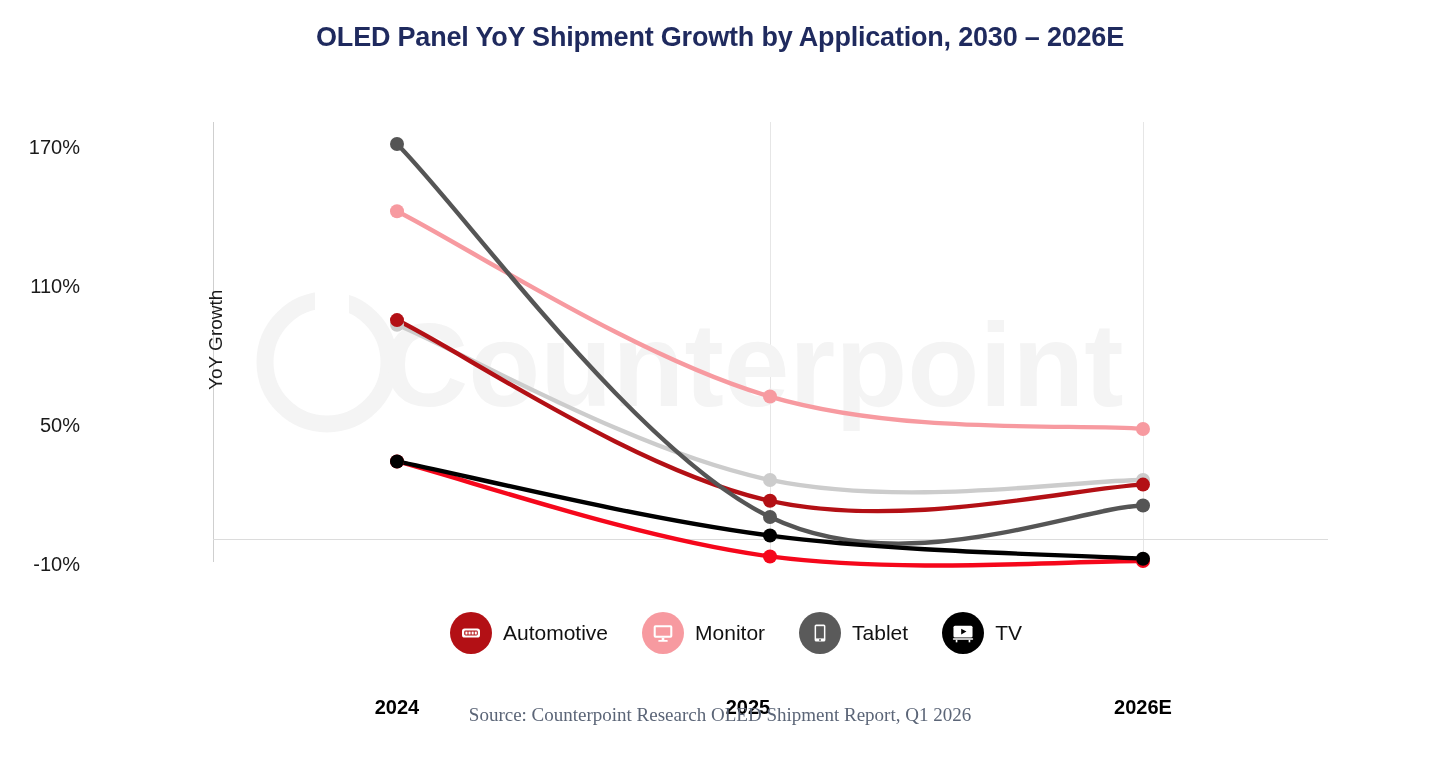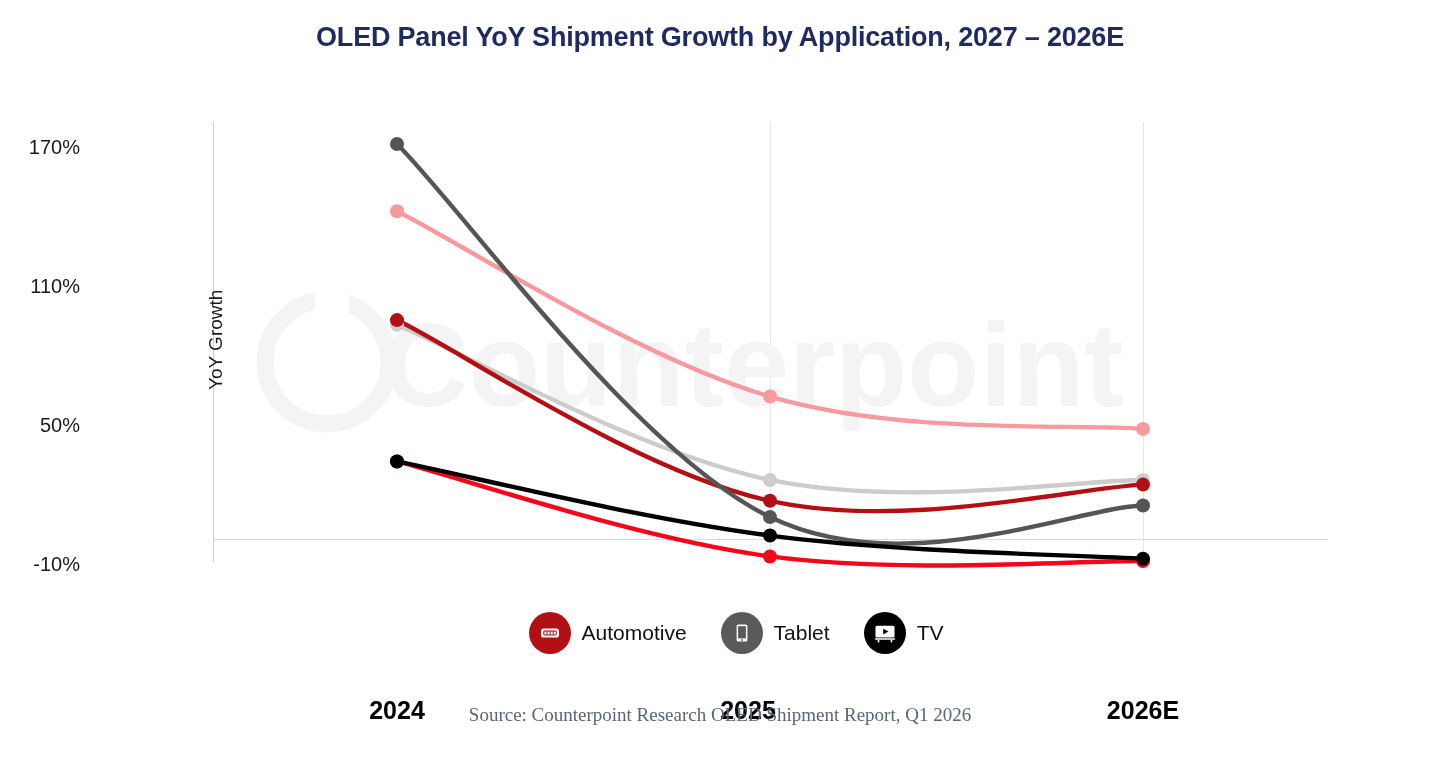--- a/index.html
+++ b/index.html
@@ -97,21 +97,21 @@
     transform-origin: left top;
     white-space: nowrap;
   }
 
   
   .x-tick {
     position: absolute;
     top: 574px;
     width: 200px;
     text-align: center;
-    font-size: 25px;
+    font-size: 20px;
     font-weight: bold;
     color: #000000;
   }
 
   
   .series-svg {
     position: absolute;
     left: 0;
     top: 0;
     width: 1440px;
@@ -159,21 +159,21 @@
     width: 1440px;
     text-align: center;
     font-size: 19px;
     color: #5b6577;
     font-family: Liberation Serif, serif;
   }
 </style>
 </head>
 <body>
 
-<div class="chart-title">OLED Panel YoY Shipment Growth by Application, 2027 – 2026E</div>
+<div class="chart-title">OLED Panel YoY Shipment Growth by Application, 2030 – 2026E</div>
 
 <div class="plot-area">
   <div class="axis-left"></div>
   <div class="gridline-v" style="left:557px;"></div>
   <div class="gridline-v" style="left:930px;"></div>
   <div class="zero-line" style="top:417px;"></div>
 
   <div class="y-axis-title">YoY Growth</div>
 
   <div class="y-tick" style="top:15px;">170%</div>
@@ -235,20 +235,31 @@
         <rect x="6.4" y="10.6" width="2.1" height="2.9" fill="#ffffff"></rect>
         <rect x="9.5" y="10.6" width="2.1" height="2.9" fill="#ffffff"></rect>
         <rect x="12.6" y="10.6" width="2.1" height="2.9" fill="#ffffff"></rect>
         <rect x="15.7" y="10.6" width="2.1" height="2.9" fill="#ffffff"></rect>
       </svg>
     </span>
     <span class="legend-label">Automotive</span>
   </div>
 
 
+  <div class="legend-item">
+    <span class="legend-badge" style="background:#f79aa0">
+      <svg width="26" height="26" viewBox="0 0 24 24">
+        <rect x="3.4" y="4.8" width="17.2" height="11.6" rx="1.6" fill="#ffffff"></rect>
+        <rect x="5.3" y="6.7" width="13.4" height="7.8" fill="#f79aa0"></rect>
+        <rect x="10.8" y="16.4" width="2.4" height="2.5" fill="#ffffff"></rect>
+        <rect x="7.6" y="18.4" width="8.8" height="1.7" rx="0.8" fill="#ffffff"></rect>
+      </svg>
+    </span>
+    <span class="legend-label">Monitor</span>
+  </div>
 
 
   <div class="legend-item">
     <span class="legend-badge" style="background:#5a5a5a">
       <svg width="24" height="24" viewBox="0 0 24 24">
         <rect x="6.6" y="3.4" width="10.8" height="17.2" rx="1.6" fill="#ffffff"></rect>
         <rect x="8.1" y="5.2" width="7.8" height="12.2" fill="#5a5a5a"></rect>
         <circle cx="12" cy="19" r="0.95" fill="#5a5a5a"></circle>
       </svg>
     </span>

